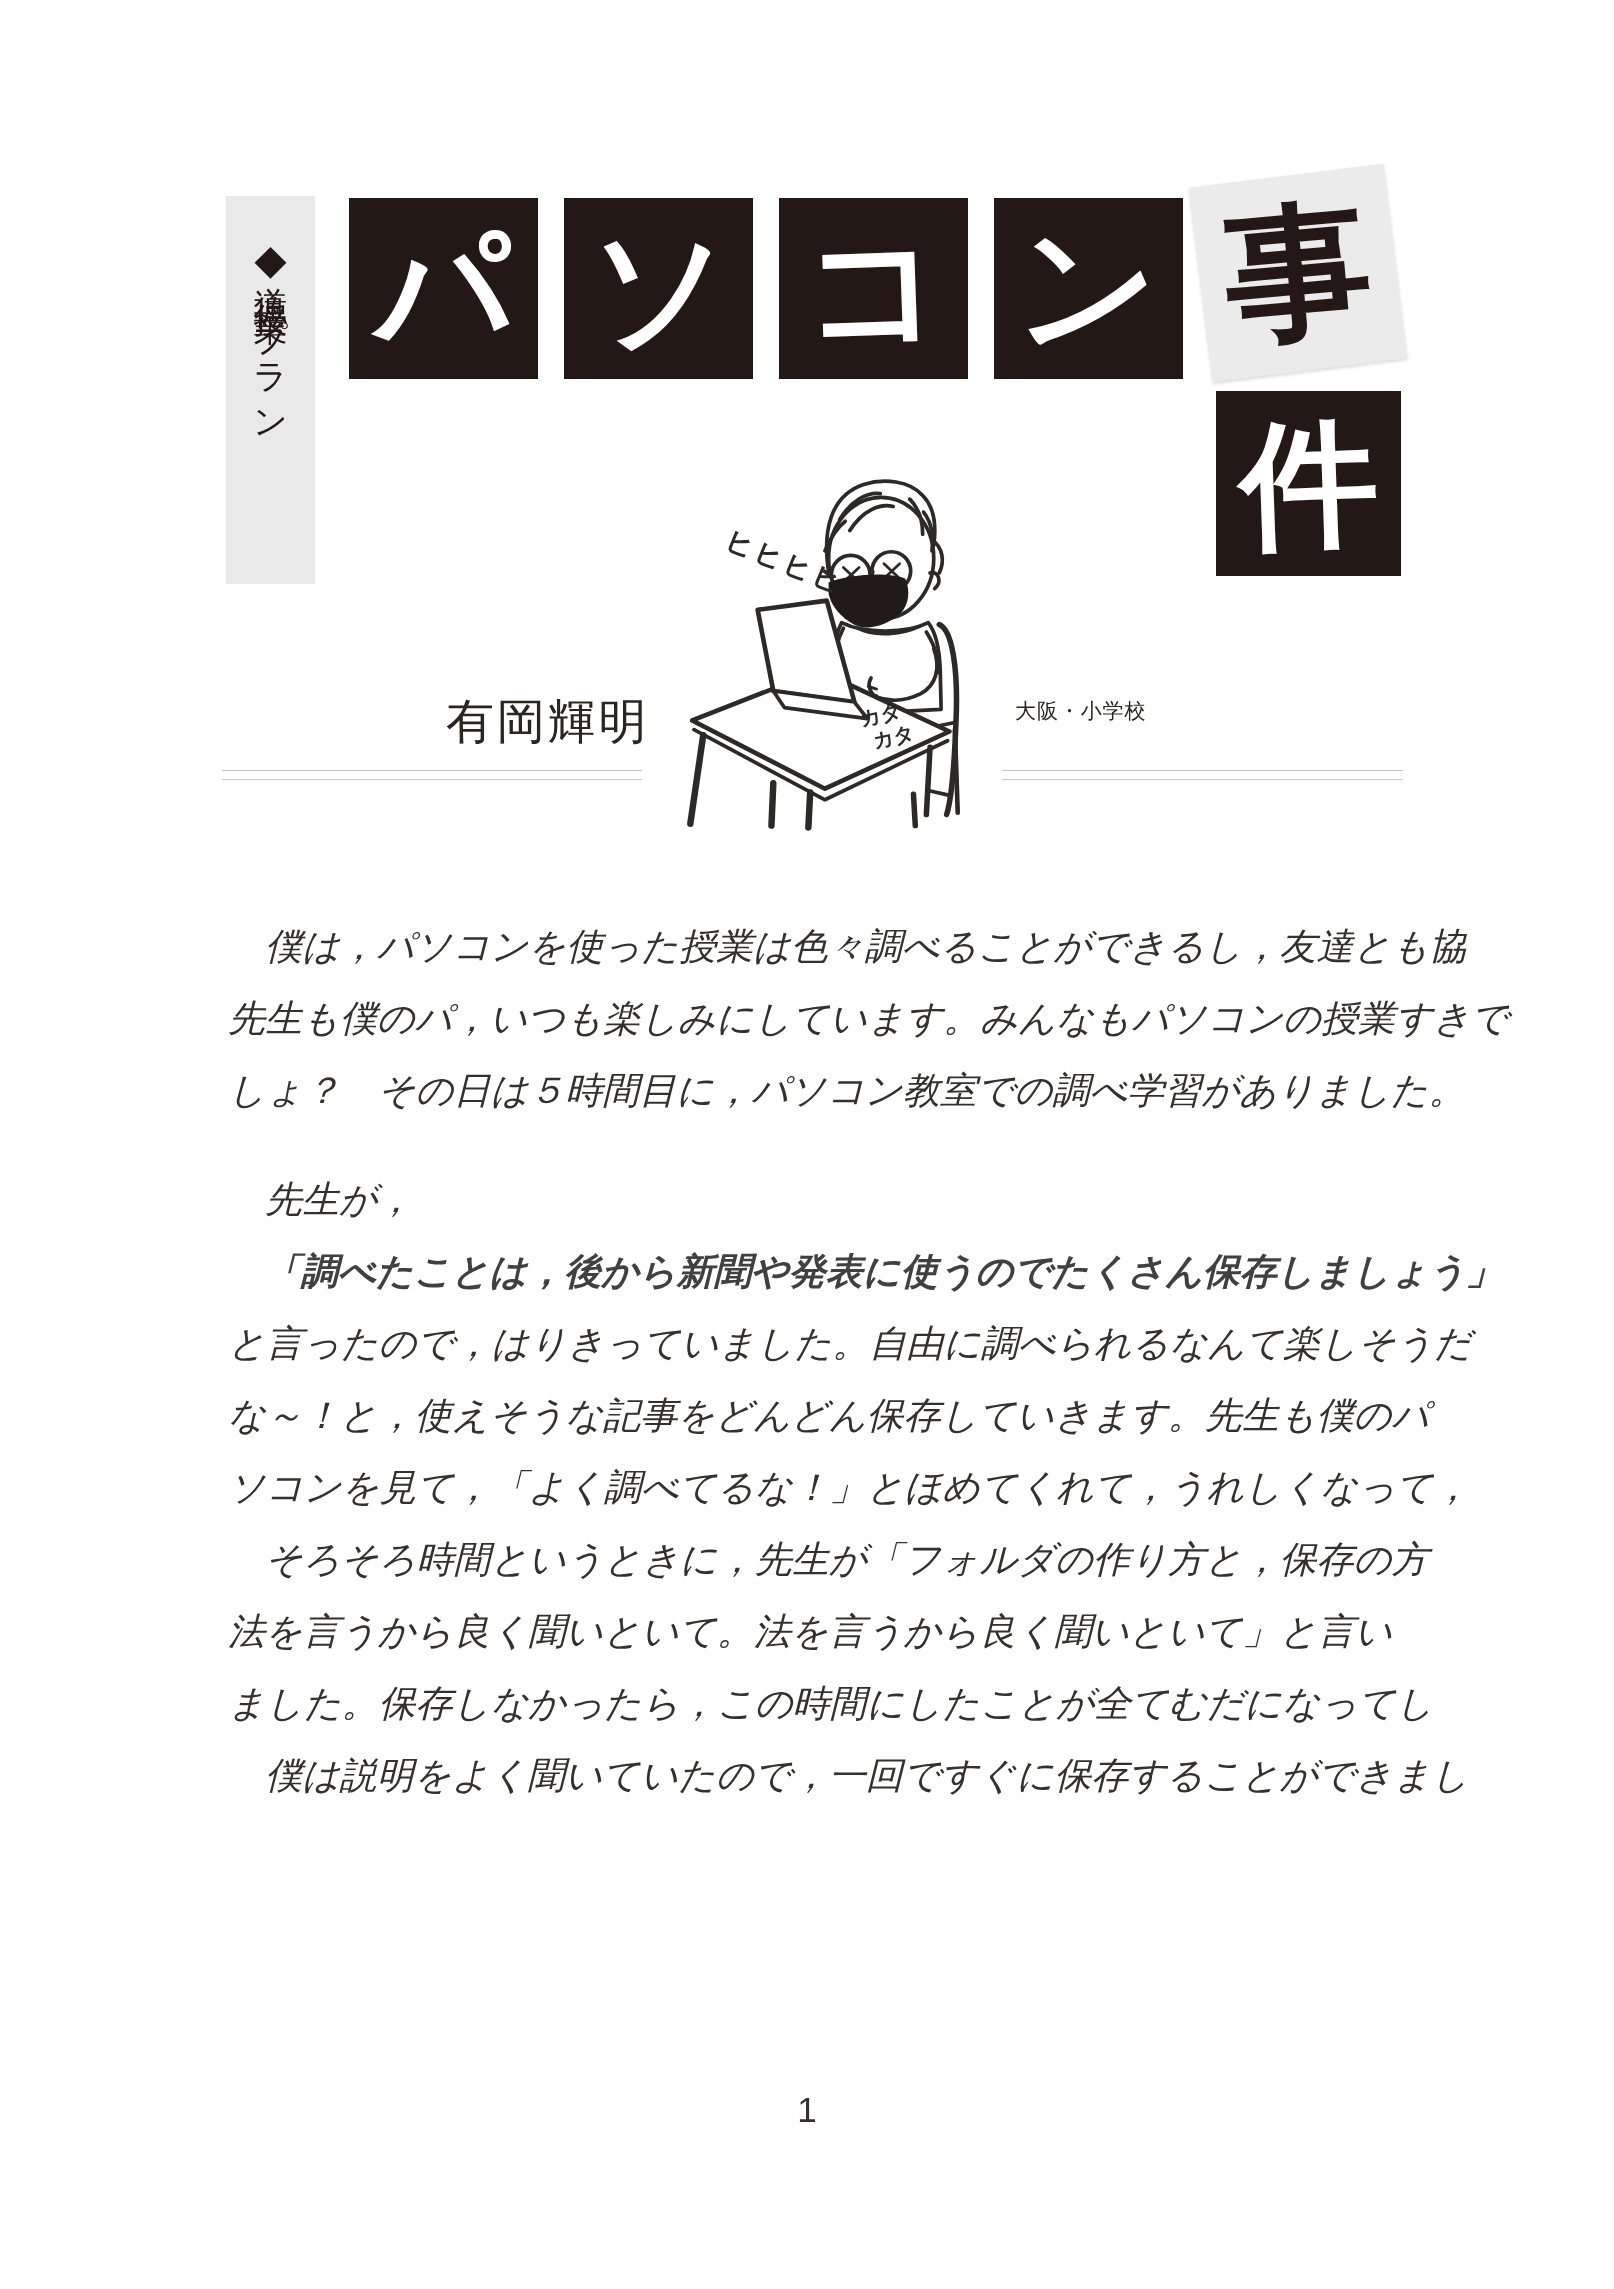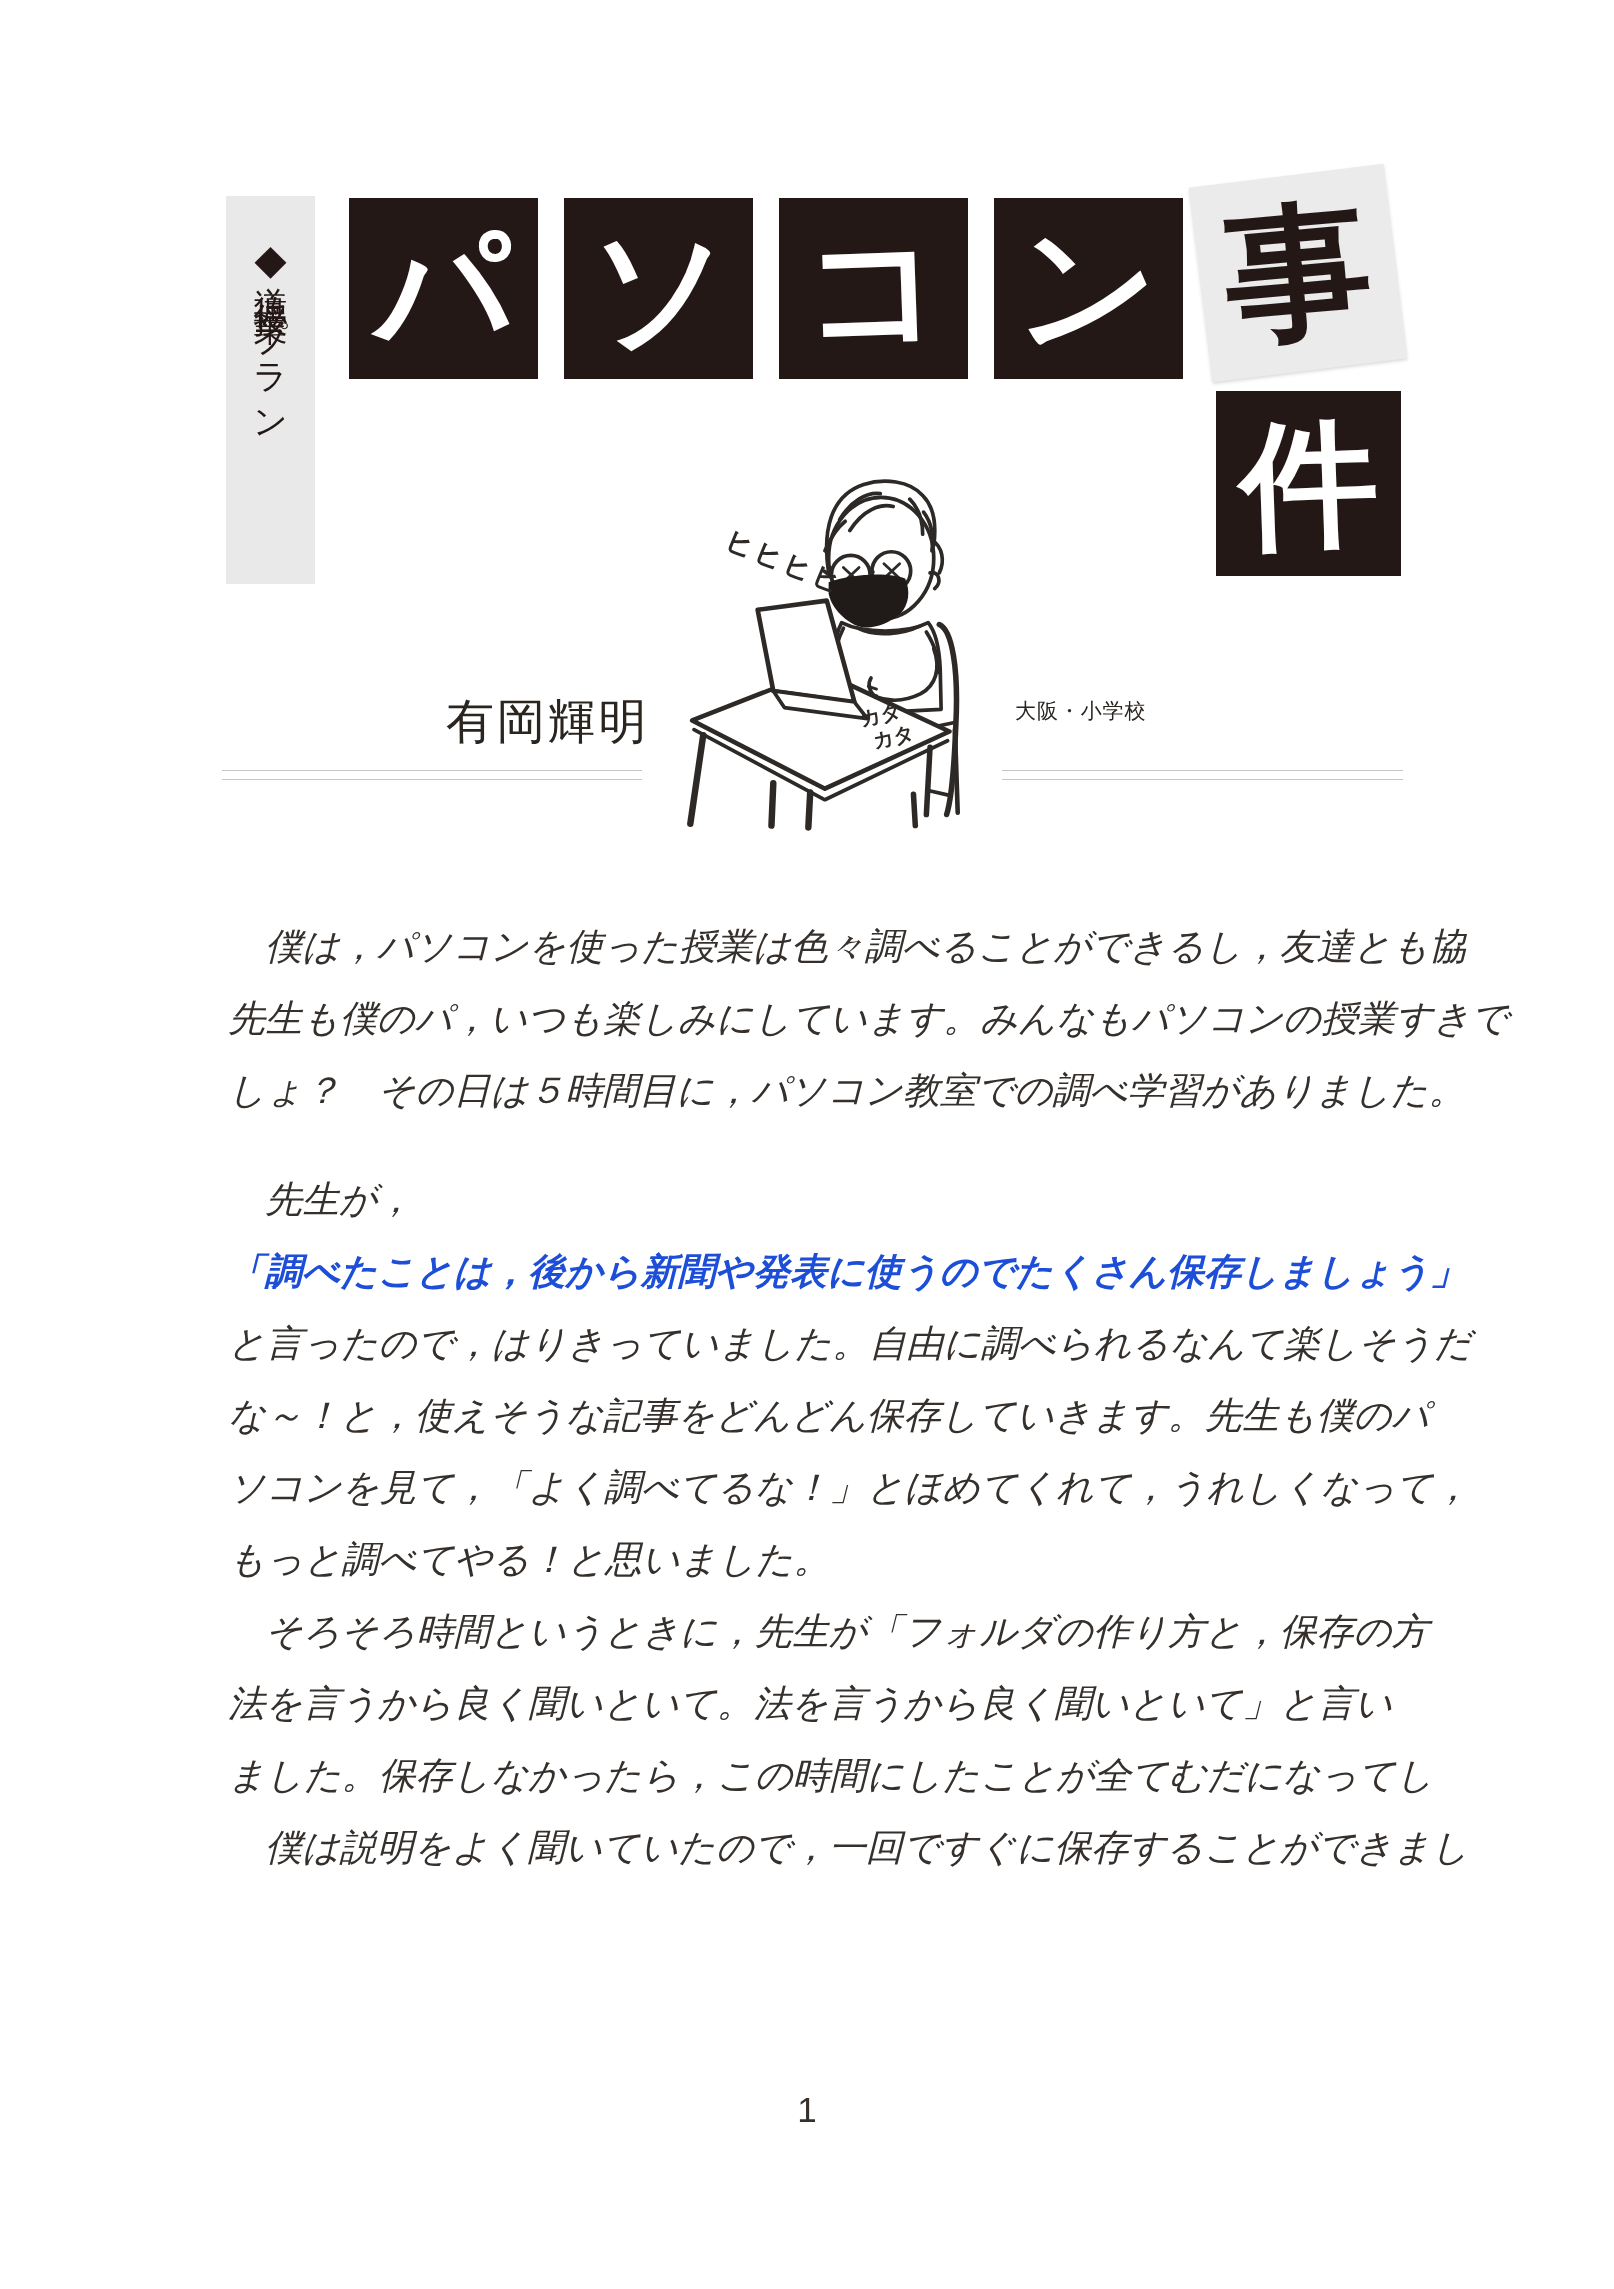--- a/index.html
+++ b/index.html
@@ -36,21 +36,21 @@
   .rule-left{left:222px;width:420px;}
   .rule-right{left:1002px;width:401px;}
 
   
   .illus{position:absolute;left:635px;top:392px;width:343px;height:443px;}
 
   
   .body-lines{position:absolute;left:228px;top:911px;width:1311px;font-style:italic;}
   .bline{white-space:pre;height:72px;line-height:72px;font-size:37px;
          letter-spacing:0;color:#35302c;}
-  .bline.bold{font-weight:bold;color:#1d4ed8;}
+  .bline.bold{font-weight:bold;color:#404040;text-align:center;}
   .bline.pgap{margin-top:37px;}
 
   .page-number{position:absolute;left:0;top:2090px;width:1614px;text-align:center;
                font-size:35px;color:#35302c;}
 </style>
 </head>
 <body>
 
 <div class="page">
 
@@ -154,21 +154,20 @@
 
   <div class="body-lines">
     <div class="bline">　僕は，パソコンを使った授業は色々調べることができるし，友達とも協</div>
     <div class="bline">先生も僕のパ，いつも楽しみにしています。みんなもパソコンの授業すきで</div>
     <div class="bline">しょ？　その日は５時間目に，パソコン教室での調べ学習がありました。</div>
     <div class="bline pgap">　先生が，</div>
     <div class="bline bold">「調べたことは，後から新聞や発表に使うのでたくさん保存しましょう」</div>
     <div class="bline">と言ったので，はりきっていました。自由に調べられるなんて楽しそうだ</div>
     <div class="bline">な～！と，使えそうな記事をどんどん保存していきます。先生も僕のパ</div>
     <div class="bline">ソコンを見て，「よく調べてるな！」とほめてくれて，うれしくなって，</div>
-    <div class="bline">もっと調べてやる！と思いました。</div>
     <div class="bline">　そろそろ時間というときに，先生が「フォルダの作り方と，保存の方</div>
     <div class="bline">法を言うから良く聞いといて。法を言うから良く聞いといて」と言い</div>
     <div class="bline">ました。保存しなかったら，この時間にしたことが全てむだになってし</div>
     <div class="bline">　僕は説明をよく聞いていたので，一回ですぐに保存することができまし</div>
   </div>
 
   <div class="page-number">1</div>
 
 </div>
 

